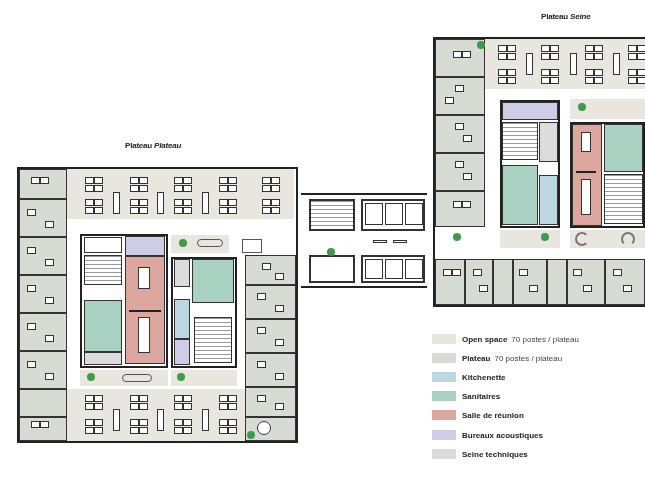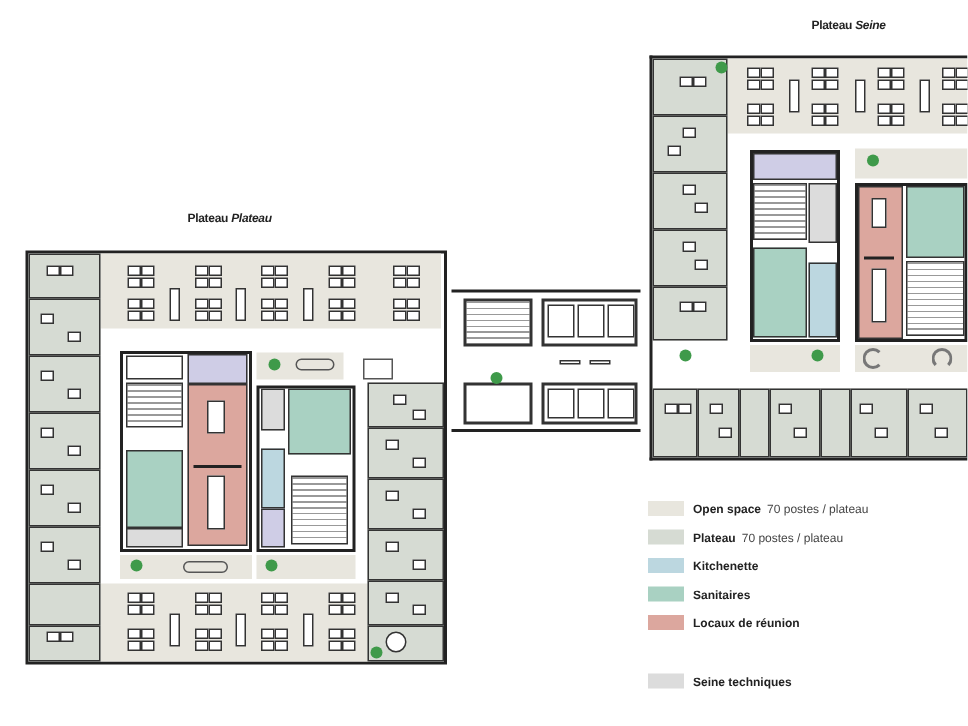--- a/index.html
+++ b/index.html
@@ -350,19 +350,23 @@
   <div class="leg-row" style="top:371px;">
     <div class="swatch kitchen"></div>
     <span class="leg-label">Kitchenette</span>
   </div>
   <div class="leg-row" style="top:390px;">
     <div class="swatch sanit"></div>
     <span class="leg-label">Sanitaires</span>
   </div>
   <div class="leg-row" style="top:409px;">
     <div class="swatch reunion"></div>
-    <span class="leg-label">Locaux de réunion</span>
+    <span class="leg-label">Salle de réunion</span>
+  </div>
+  <div class="leg-row" style="top:429px;">
+    <div class="swatch acoust"></div>
+    <span class="leg-label">Bureaux acoustiques</span>
   </div>
   <div class="leg-row" style="top:448px;">
     <div class="swatch tech"></div>
     <span class="leg-label">Seine techniques</span>
   </div>
 </div>
 
 </body></html>

